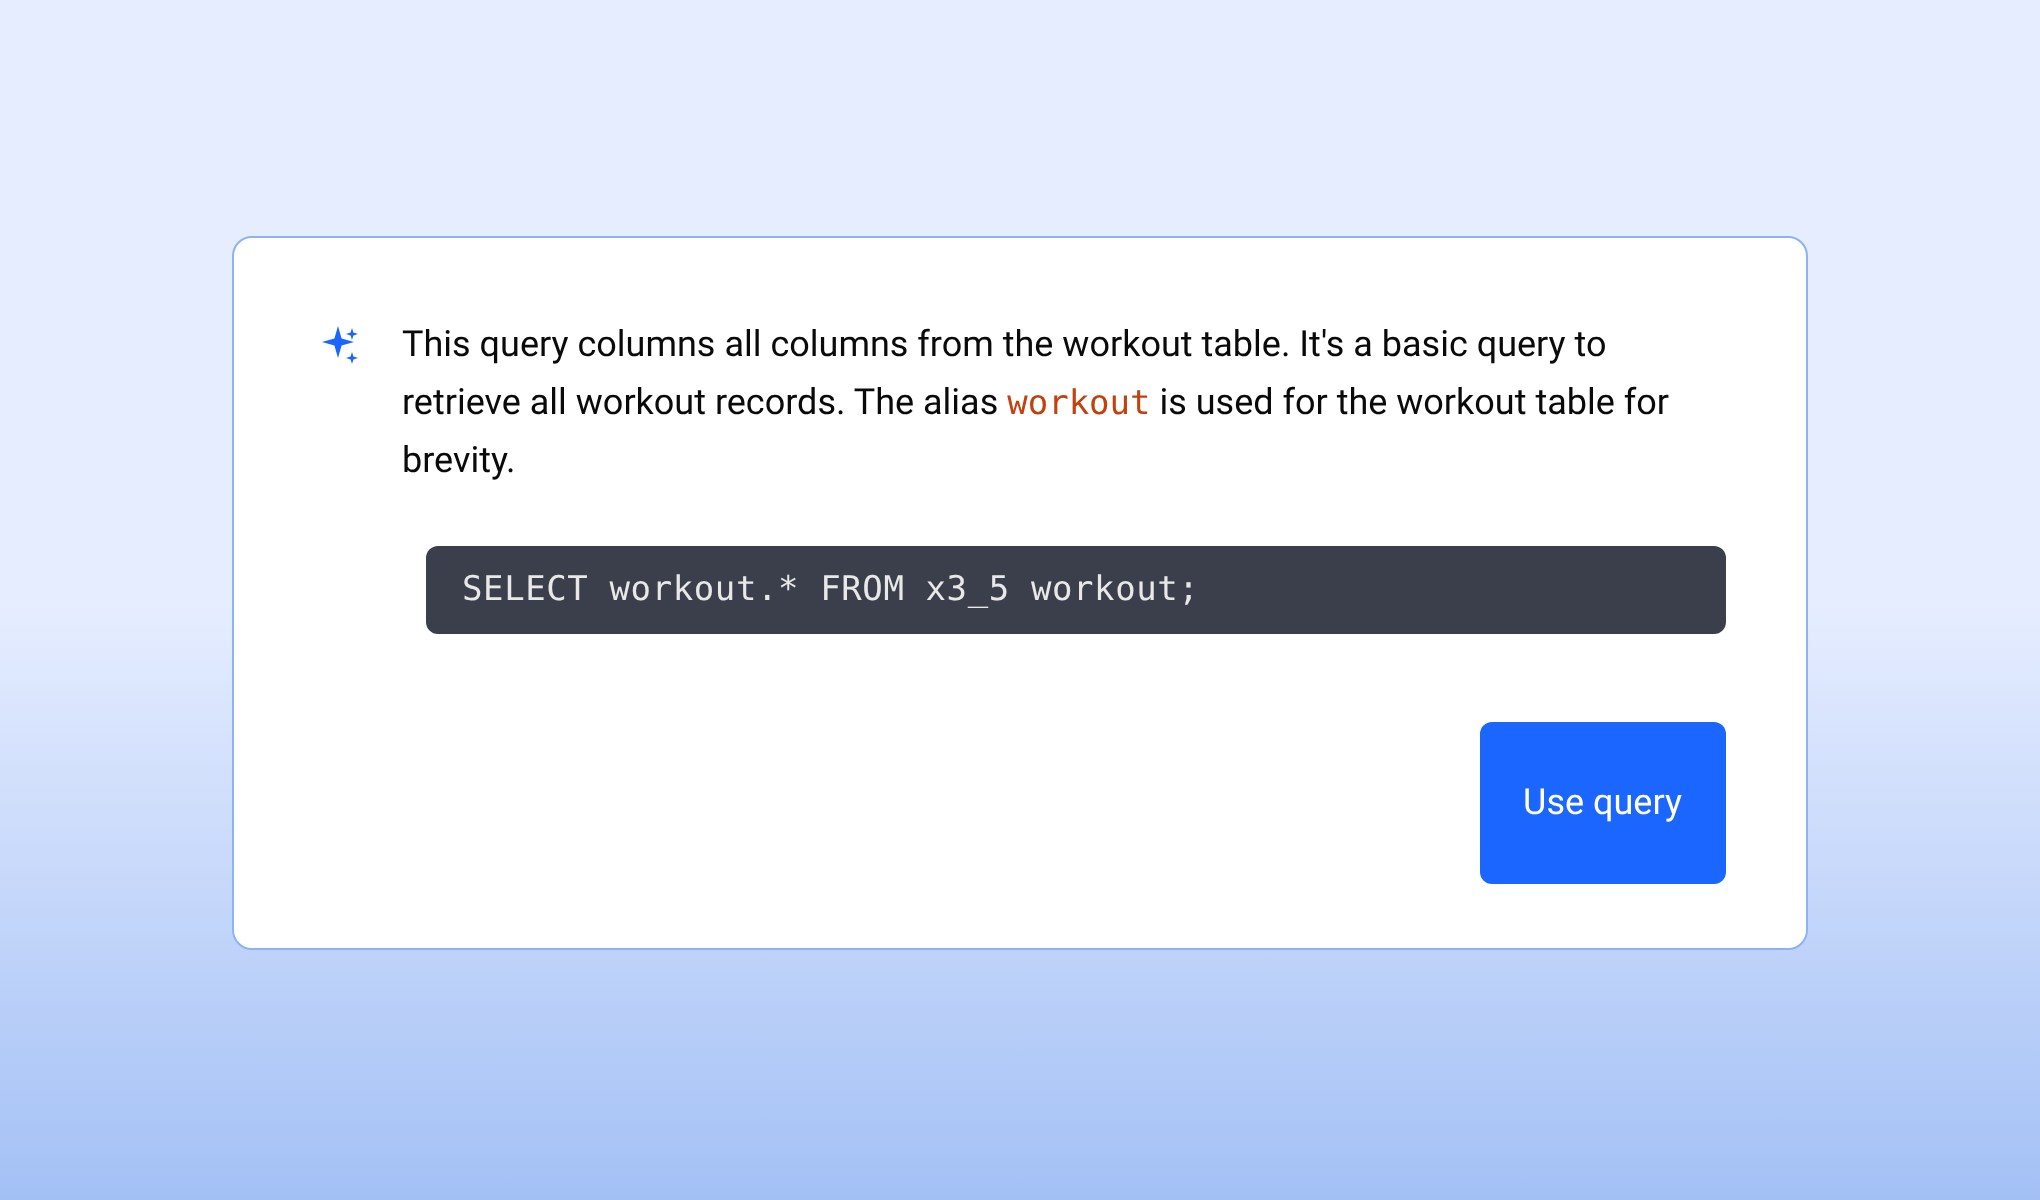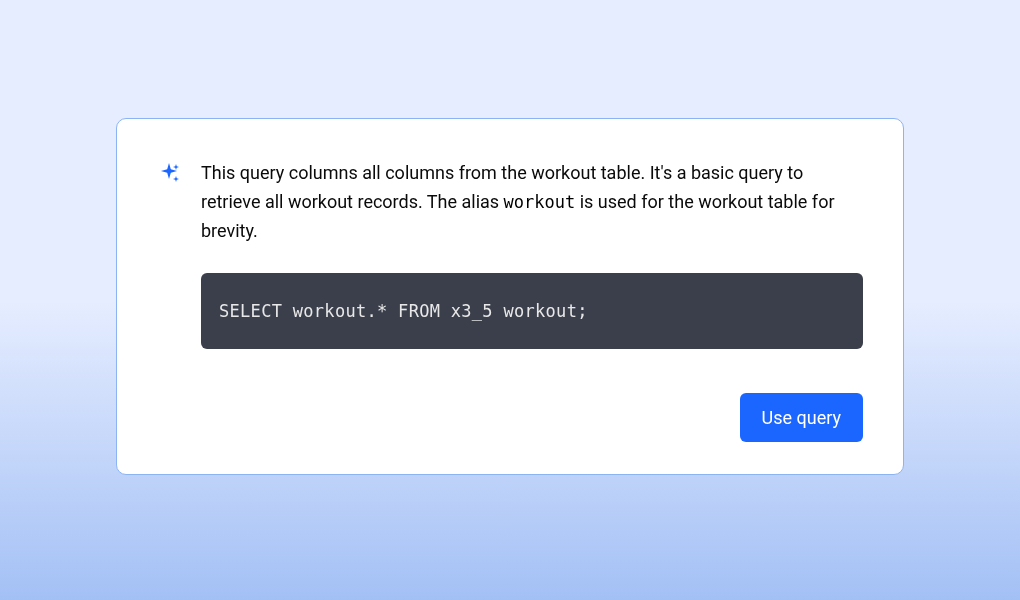--- a/index.html
+++ b/index.html
@@ -53,48 +53,49 @@
     
     .description {
       font-size: 18px;
       line-height: 1.6;
       color: #0a0a0a;
     }
     
     .inline-code {
       font-family: "SF Mono", Monaco, Menlo, Consolas, monospace;
       font-size: 17px;
-      color: #000000;
+      color: #c2410c;
     }
     
     .code-block {
       margin-top: 28px;
       background: #3a3f4b;
       color: #e8e8e8;
       font-family: "SF Mono", Monaco, Menlo, Consolas, monospace;
       font-size: 17px;
-      padding: 28px 18px;
+      padding: 12px 18px;
       border-radius: 6px;
       display: inline-block;
       letter-spacing: 0.3px;
+      margin-left: 12px;
     }
     
     .button-row {
       width: 100%;
       display: flex;
       justify-content: flex-end;
       margin-top: 24px;
     }
     
     .use-query-btn {
       background: #1a66ff;
       color: #ffffff;
       border: none;
       border-radius: 6px;
-      padding: 14px 22px;
+      padding: 30px 22px;
       font-size: 18px;
       font-family: inherit;
       cursor: pointer;
     }
   </style>
 </head>
 <body>
 
 <div class="card">
   <div class="card-body">

